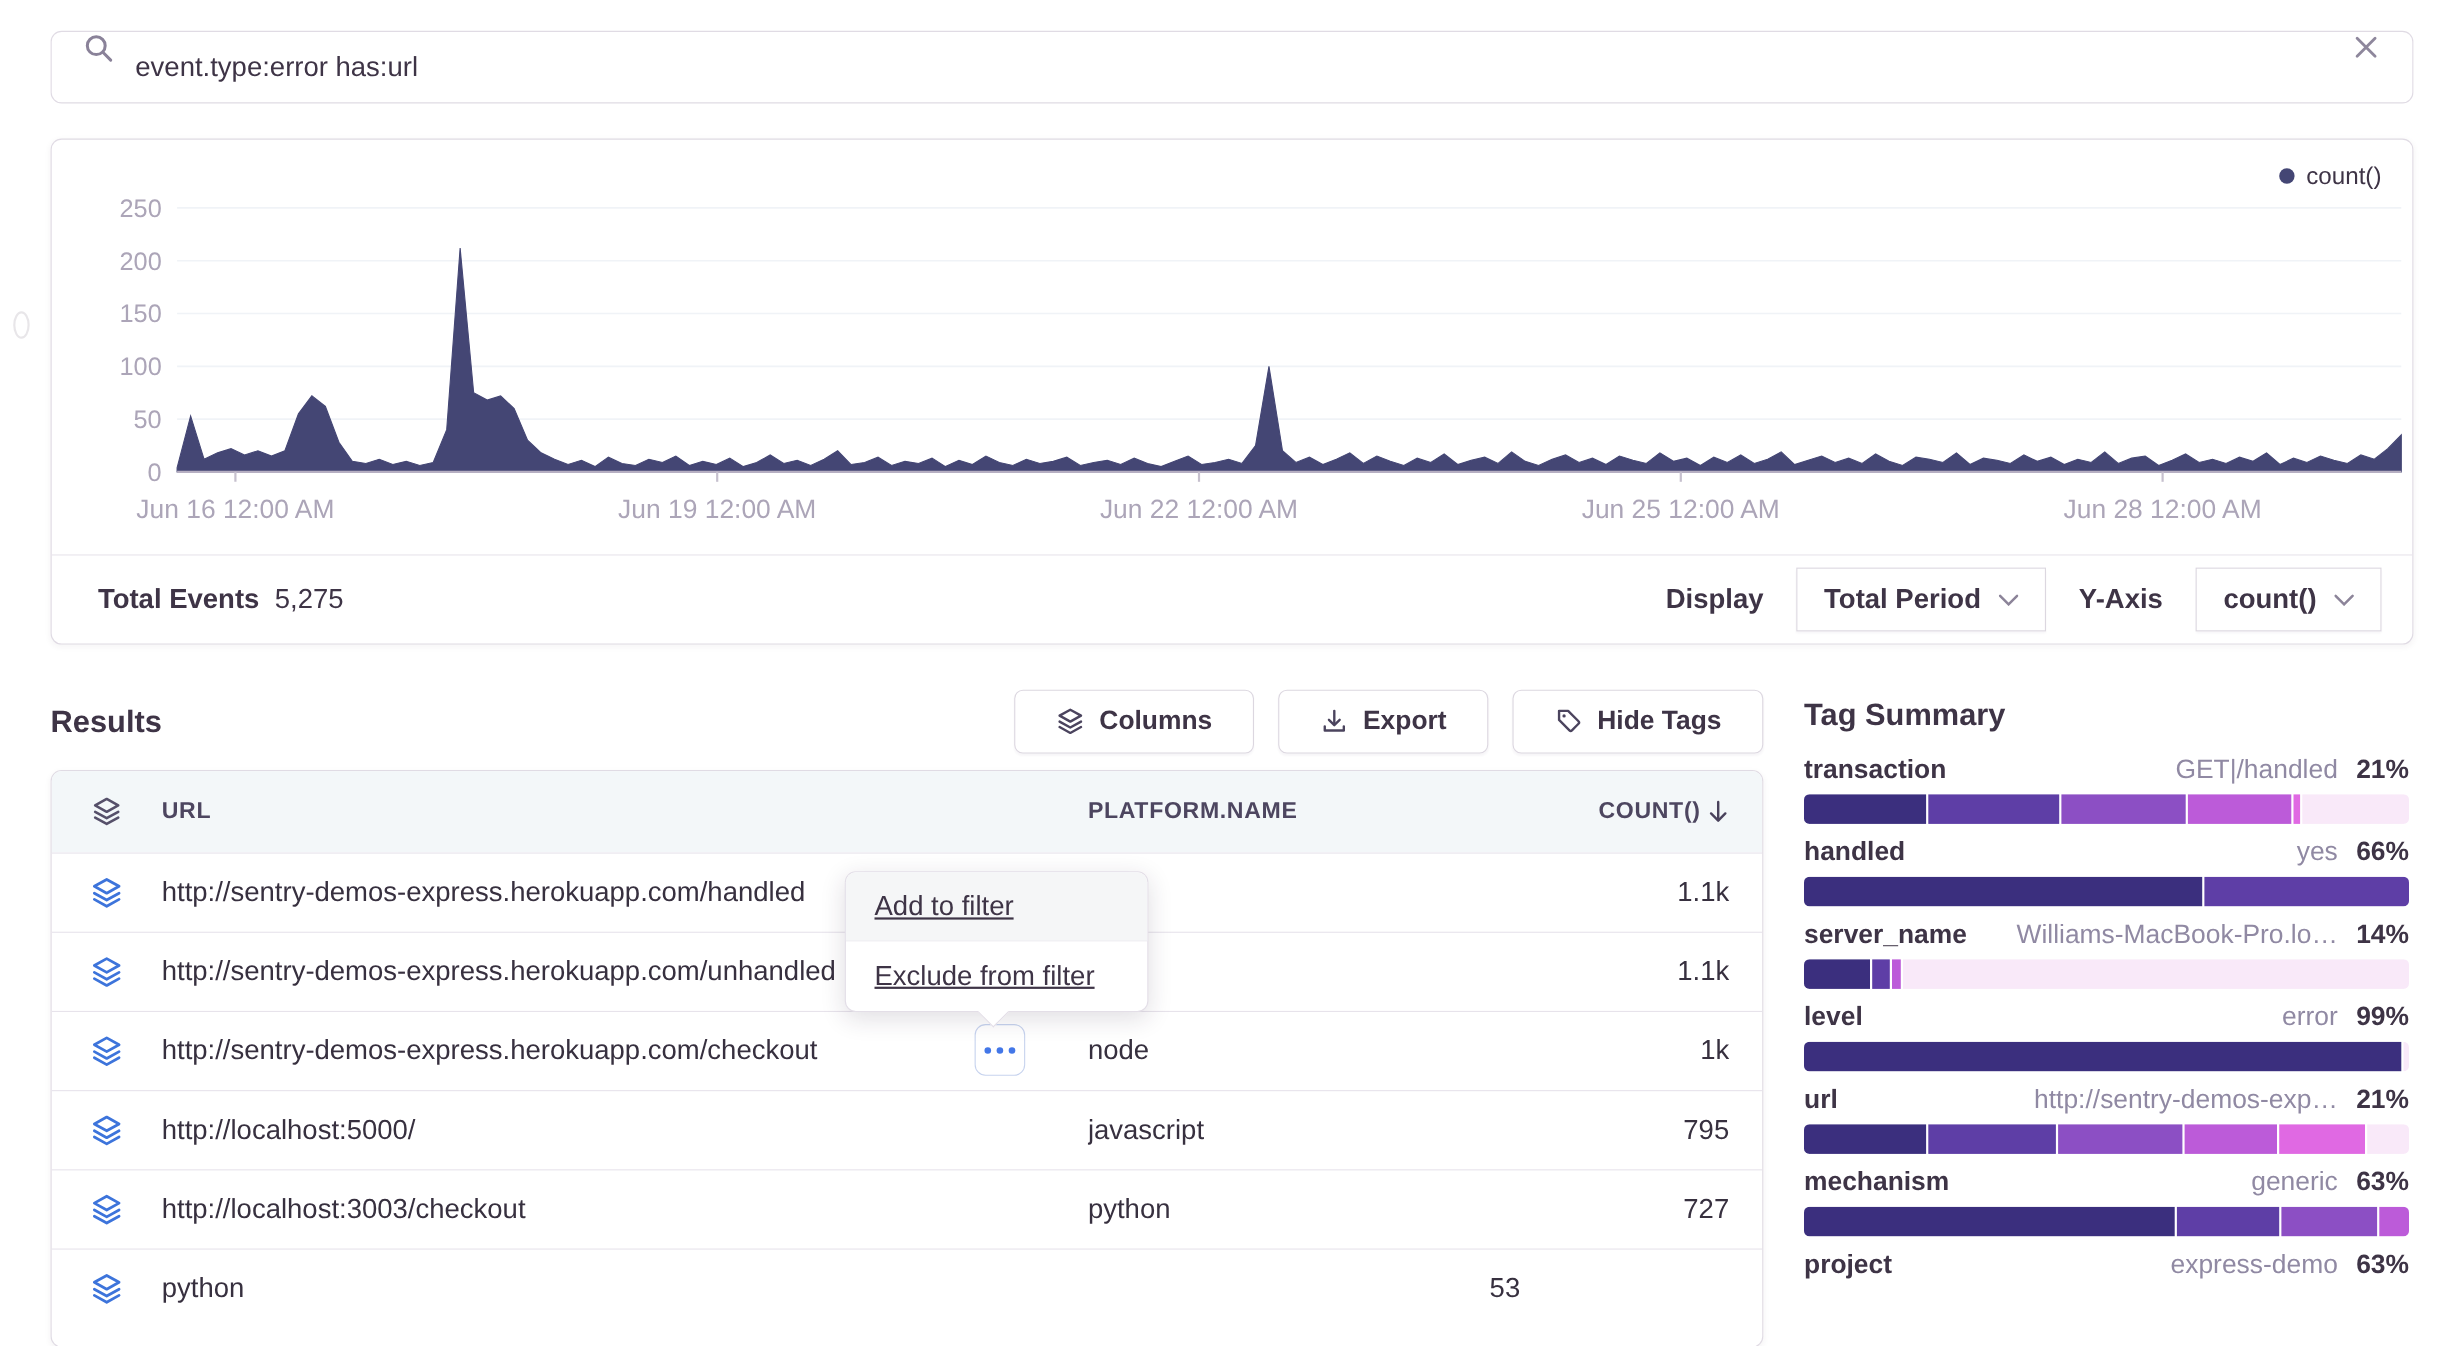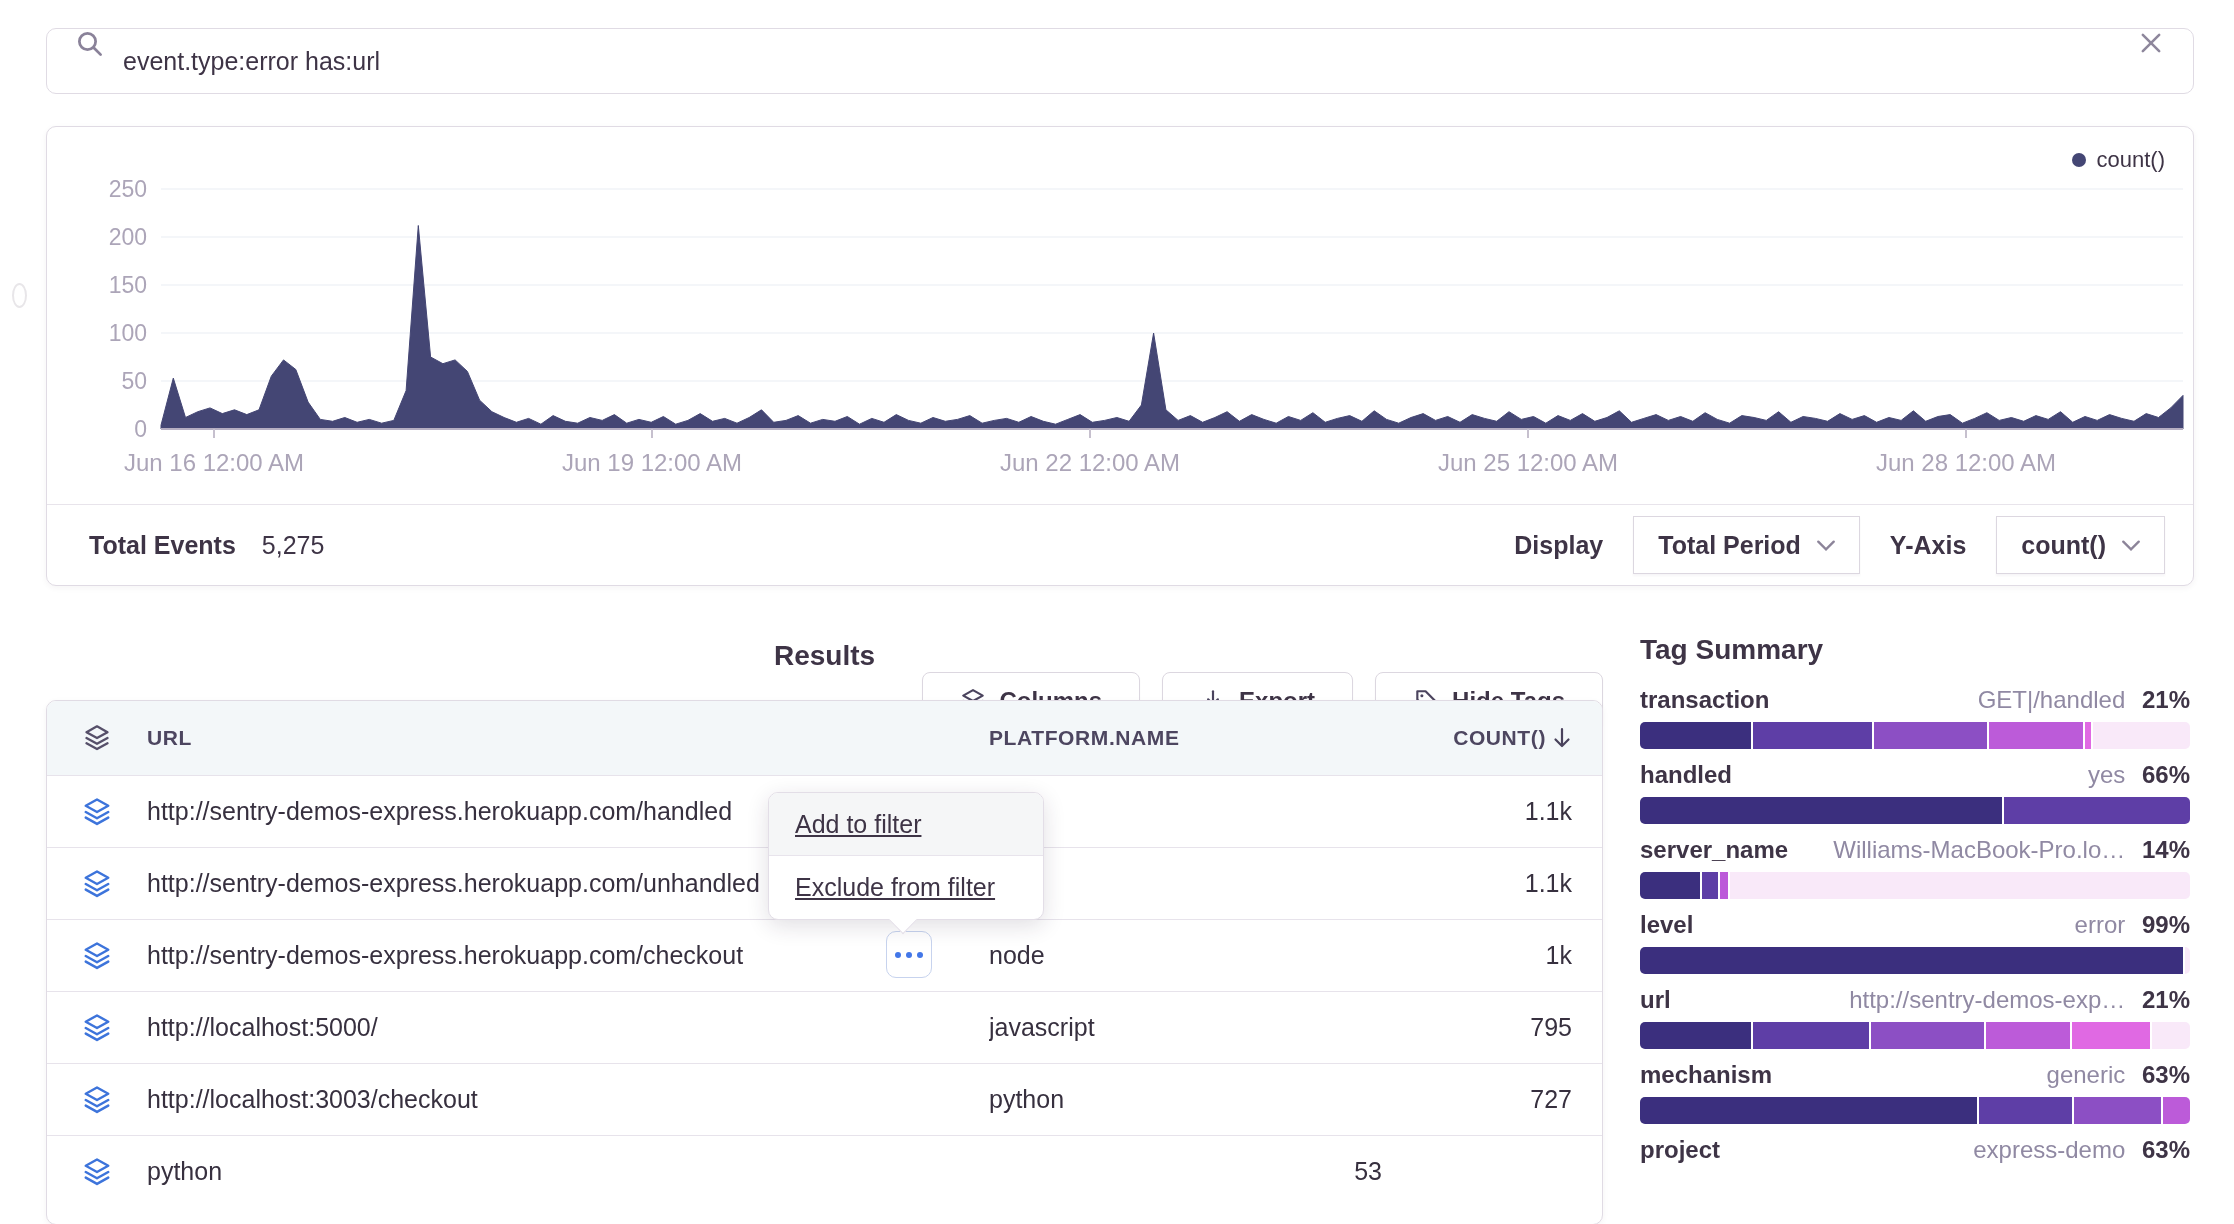--- a/index.html
+++ b/index.html
@@ -19,32 +19,32 @@
   .chart-panel { position:absolute; left:46px; top:126px; width:2148px; height:460px;
     border:1.5px solid #E0DBE4; border-radius:10px; background:#fff;
     box-shadow:0 2px 6px rgba(50,35,65,0.05); }
   .legend { position:absolute; top:20px; right:28px; display:flex; align-items:center; gap:11px; z-index:2; }
   .legend-dot { width:14px; height:14px; border-radius:50%; background:#444674; }
   .legend-label { font-size:22px; color:#3E3446; }
   .chart-svg { position:absolute; left:0; top:0; width:2145px; height:378px; }
   .panel-divider { position:absolute; left:0; right:0; top:377px; height:1px; background:#E8E4EB; }
   .panel-footer { position:absolute; left:0; right:0; top:378px; height:80px;
     display:flex; align-items:center; justify-content:space-between; padding:0 28px 0 42px; }
-  .total-wrap { display:flex; align-items:baseline; gap:26px; }
+  .total-wrap { display:flex; align-items:baseline; gap:14px; }
   .total-label { font-size:25px; font-weight:bold; }
   .total-value { font-size:25px; }
   .footer-controls { display:flex; align-items:center; gap:30px; }
   .ctrl-label { font-size:25px; font-weight:bold; }
   .dropdown { display:flex; align-items:center; gap:16px; height:58px; padding:0 24px;
     border:1.5px solid #DCD7E0; border-radius:0; background:#fff; font-size:25px; font-weight:600;
     color:#3E3446; cursor:pointer; box-shadow:0 2px 2px rgba(45,0,85,0.04);text-align:center; }
 
   
-  .results-row { position:absolute; left:46px; top:640px; width:1557px; height:64px;
-    display:flex; align-items:center;flex-direction:column; }
+  .results-row { position:absolute; left:46px; top:624px; width:1557px; height:64px;
+    display:flex; align-items:center; }
   .results-title { font-size:28px; font-weight:bold; }
   .btn-group { margin-left:auto; display:flex; gap:22px; }
   .btn { display:flex; align-items:center; gap:13px; height:58px; padding:0 37px;
     border:1.5px solid #DCD7E0; border-radius:8px; background:#fff; font-size:24px; font-weight:bold;
     color:#3E3446; cursor:pointer; box-shadow:0 2px 2px rgba(45,0,85,0.04); }
   .btn svg { color:#4B445E; }
 
   
   .table { position:absolute; left:46px; top:700px; width:1557px; height:525px;
     border:1.5px solid #E0DBE4; border-radius:10px; background:#fff; overflow:hidden;

